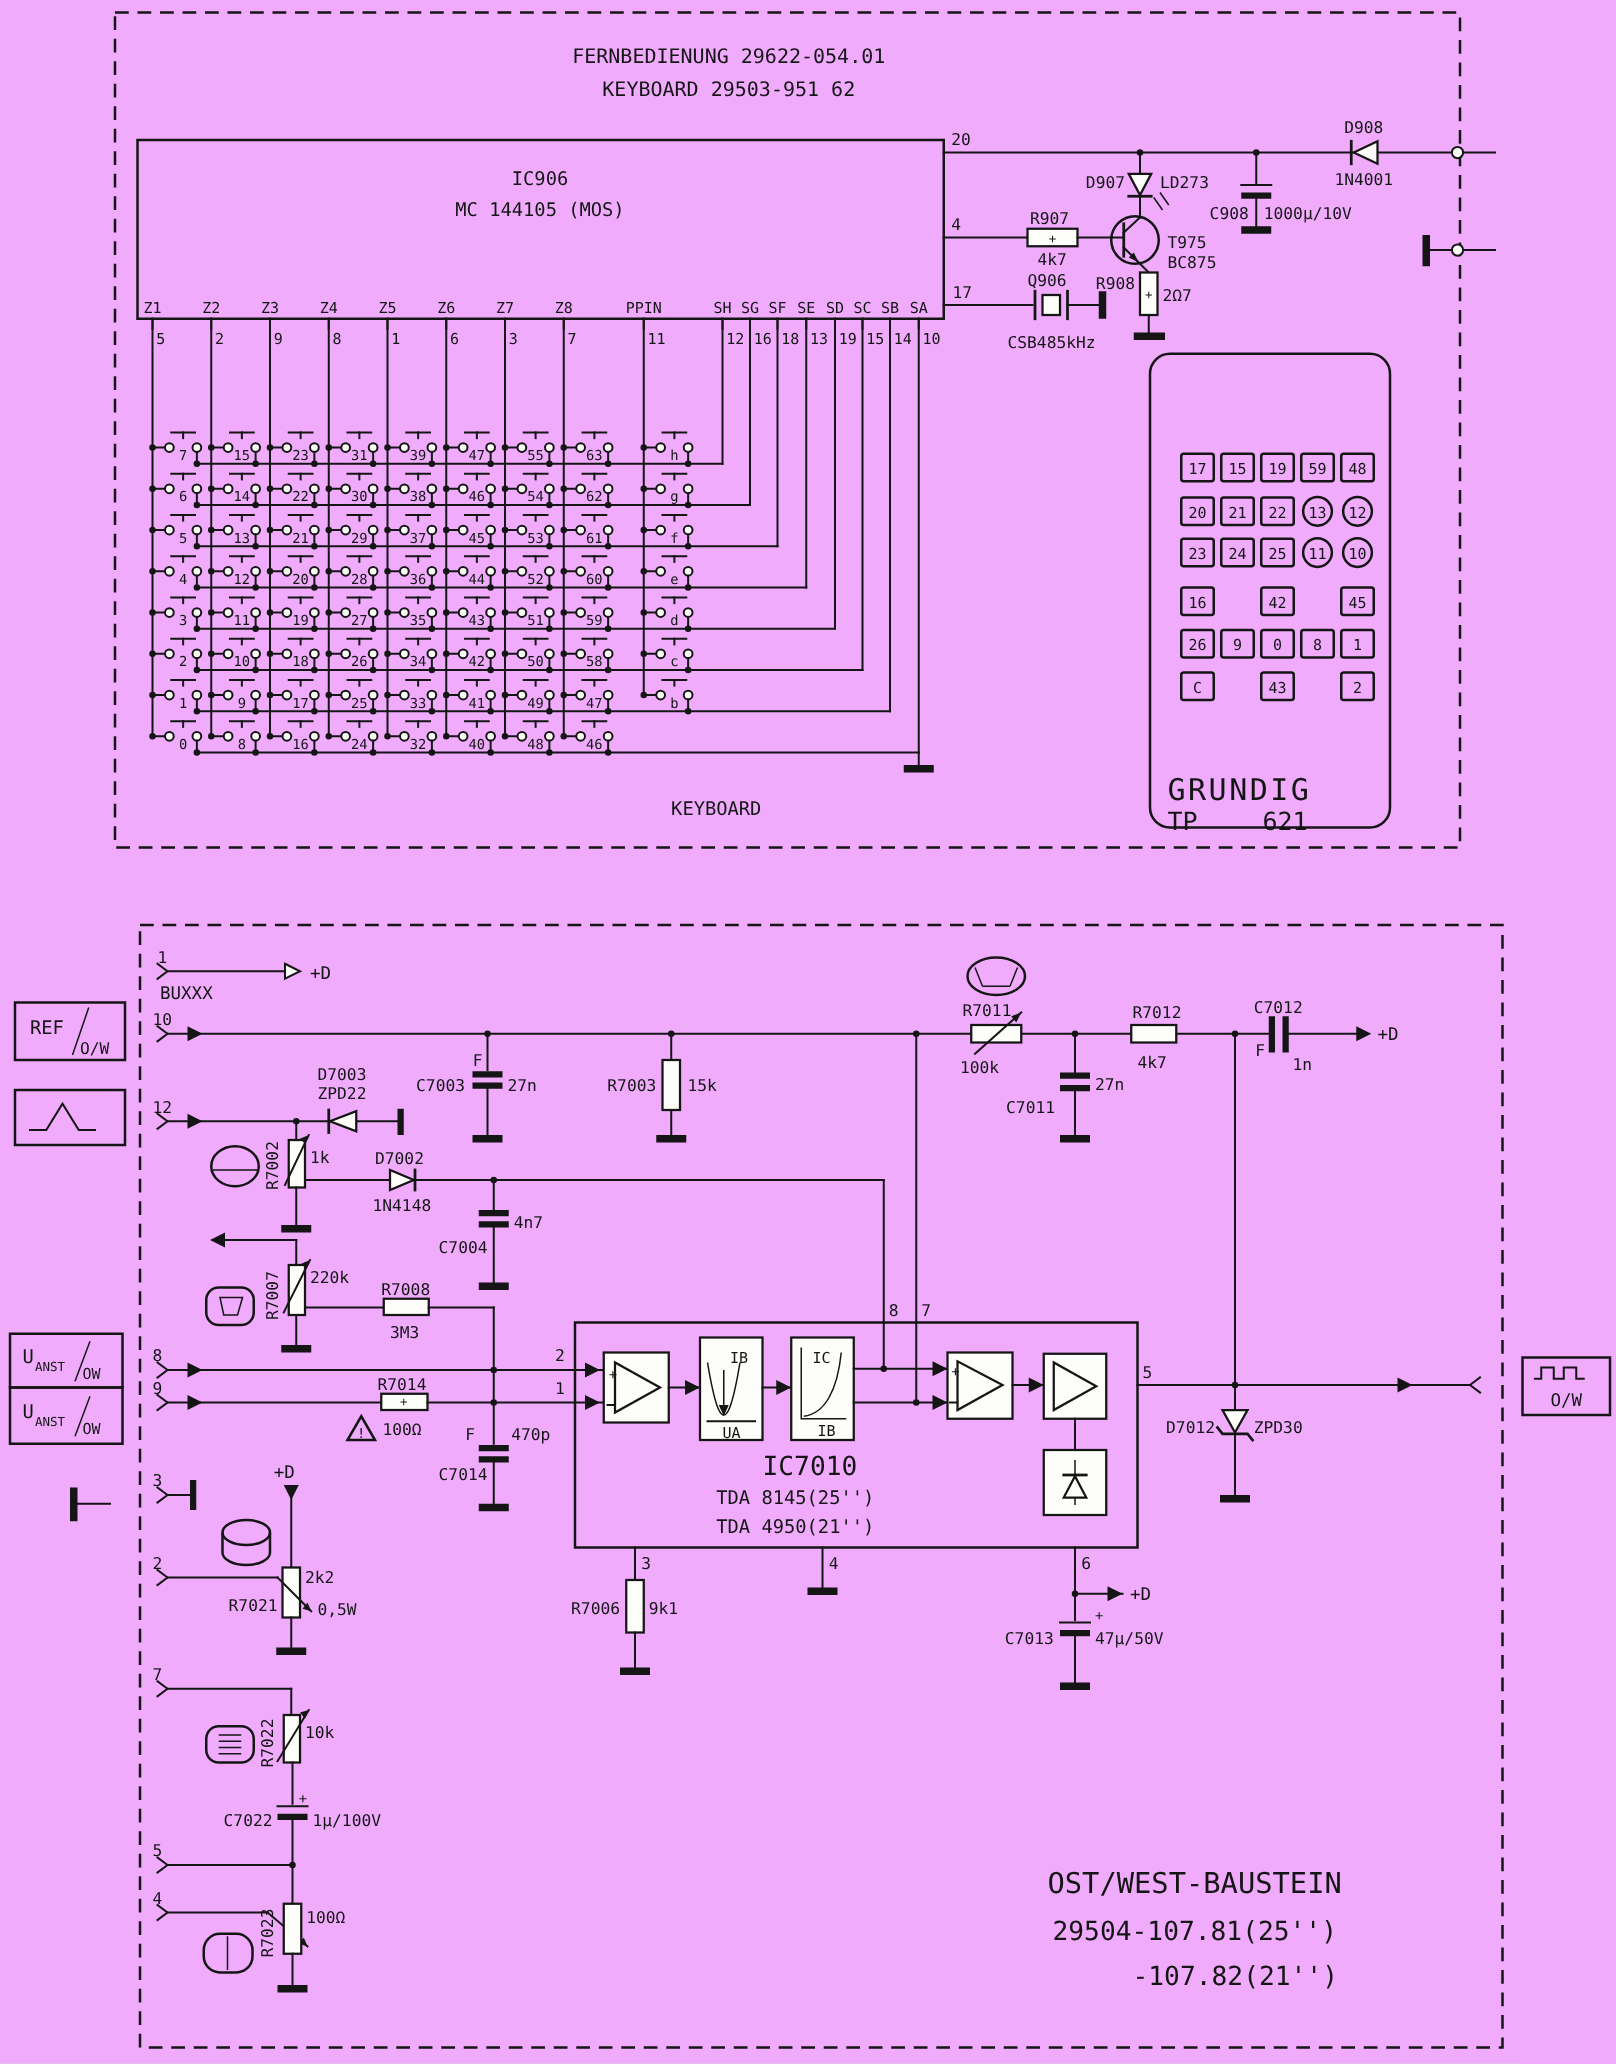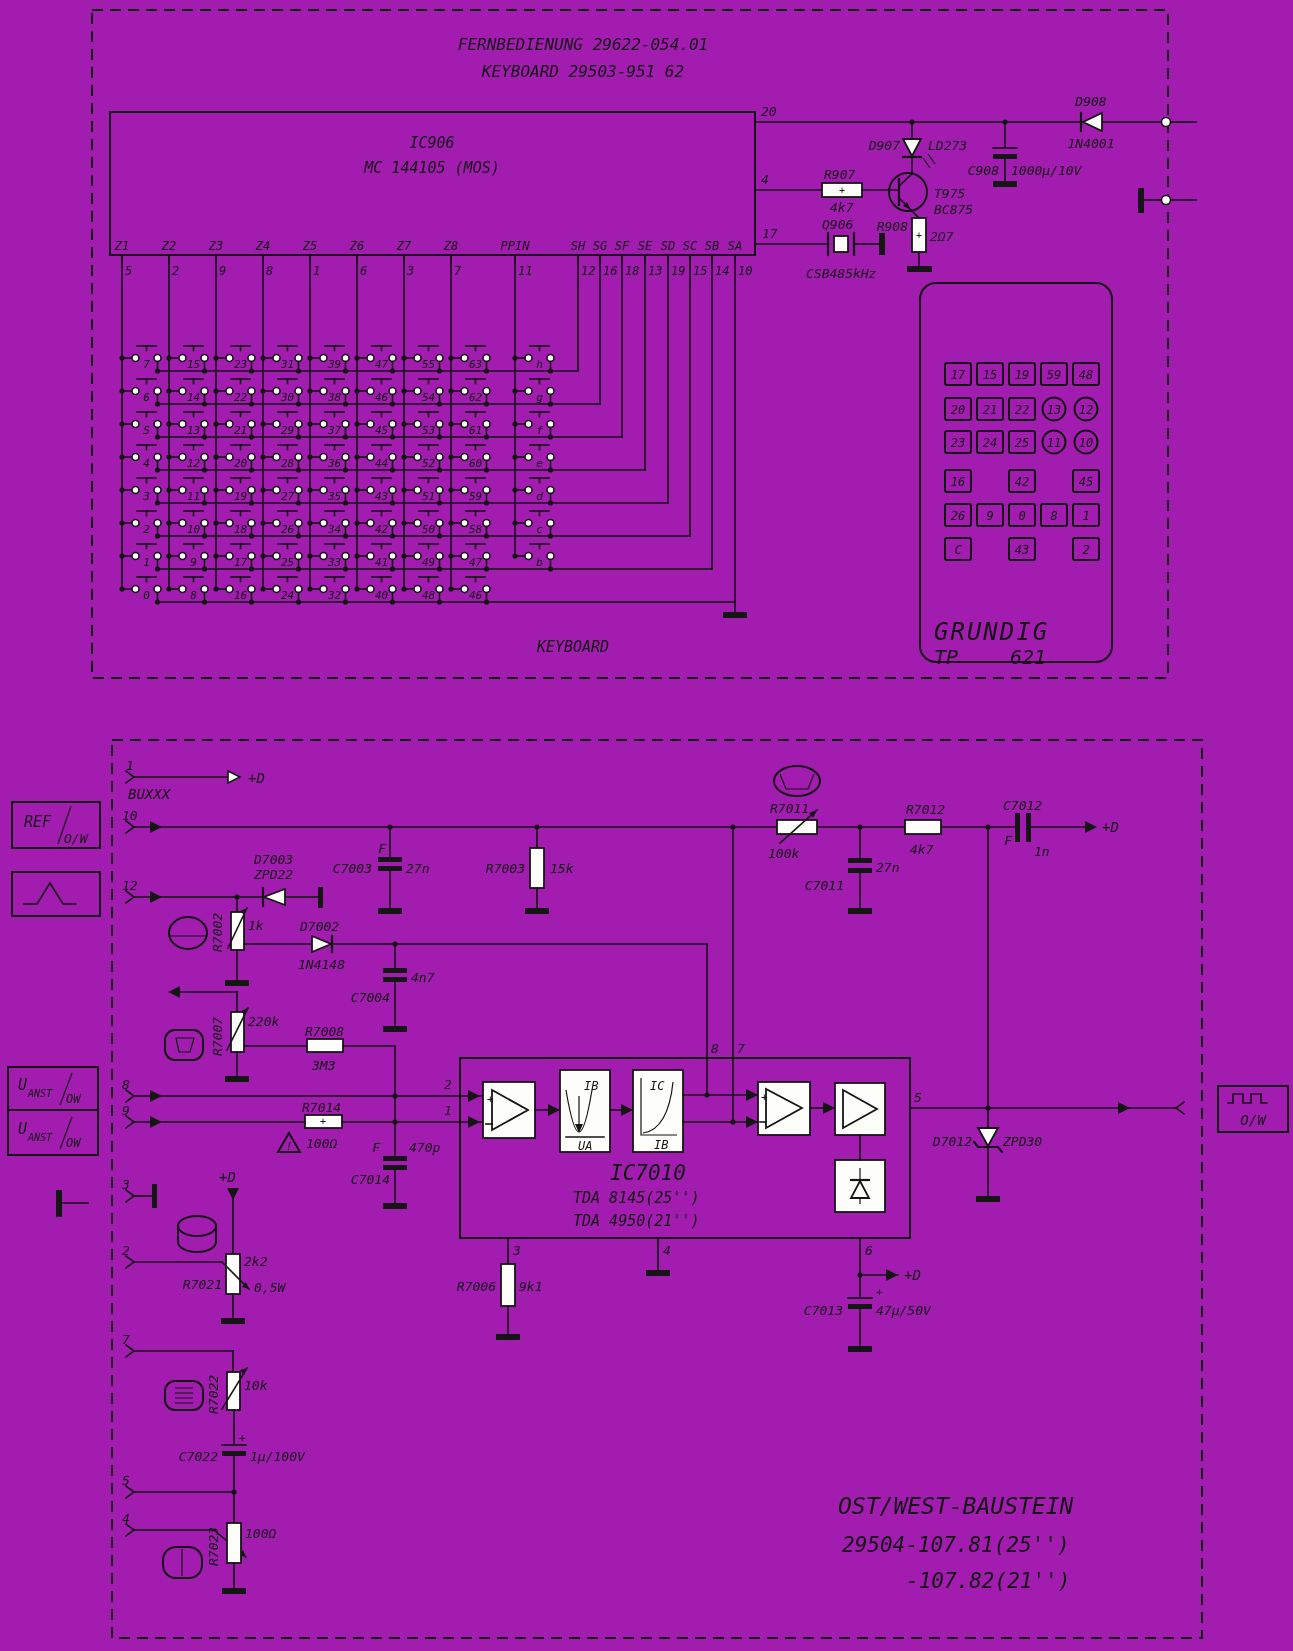--- a/index.html
+++ b/index.html
@@ -1,16 +1,16 @@
 <!DOCTYPE html>
 <html><head>
 <meta charset="utf-8">
 <style>
   html,body{margin:0;padding:0;background:#d8d8d4;}
-  .page{position:relative;width:1293px;height:1651px;margin:0 auto;background:#a21caf;overflow:hidden;font-style:italic;}
+  .page{position:relative;width:1293px;height:1651px;margin:0 auto;background:#f0abfc;overflow:hidden;}
   svg{position:absolute;left:0;top:0;}
   .w{stroke:#151515;stroke-width:1.6;fill:none;stroke-linecap:square;}
   .w2{stroke:#151515;stroke-width:2.2;fill:none;stroke-linecap:square;}
   .dash{stroke:#151515;stroke-width:2;fill:none;stroke-dasharray:11 7;}
   .box{stroke:#151515;stroke-width:2;fill:none;}
   .cmp{stroke:#151515;stroke-width:1.8;fill:#fdfdfa;}
   .thin{stroke:#151515;stroke-width:1.2;fill:none;}
   .fill{fill:#151515;stroke:none;}
   .open{fill:#fdfdfa;stroke:#151515;stroke-width:1.6;}
   text{font-family:"DejaVu Sans Mono",monospace;fill:#151515;}

